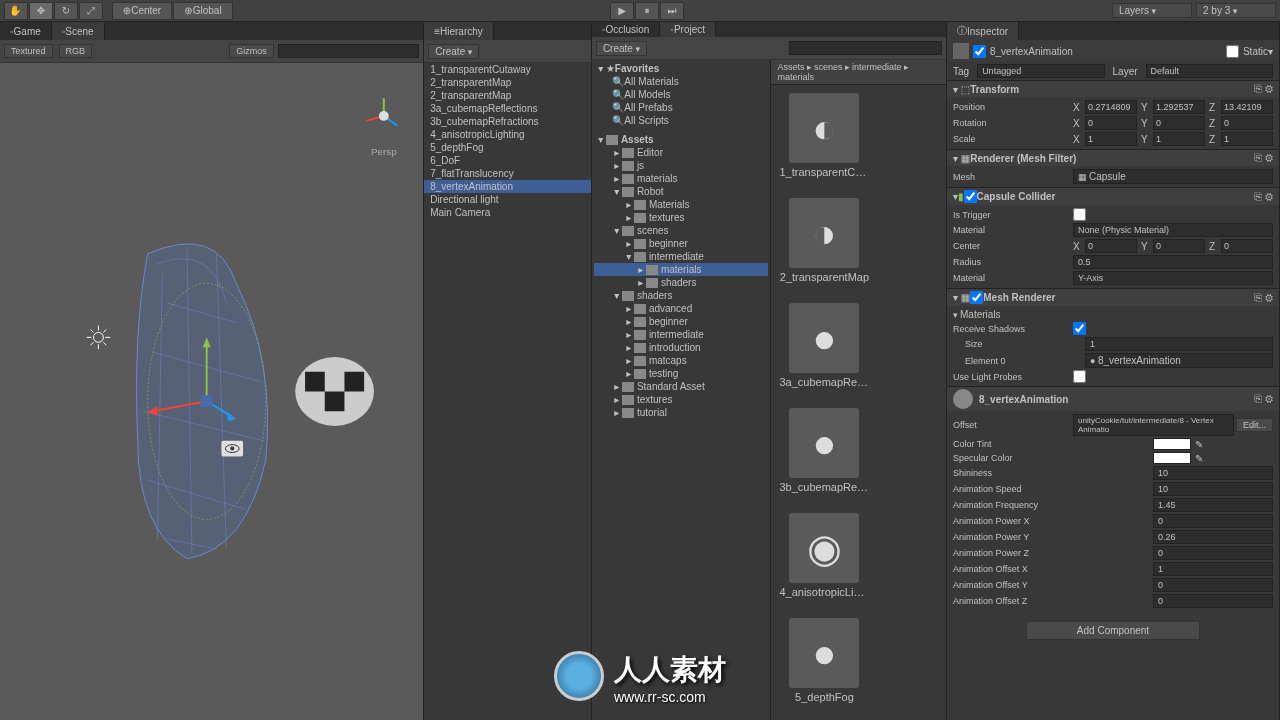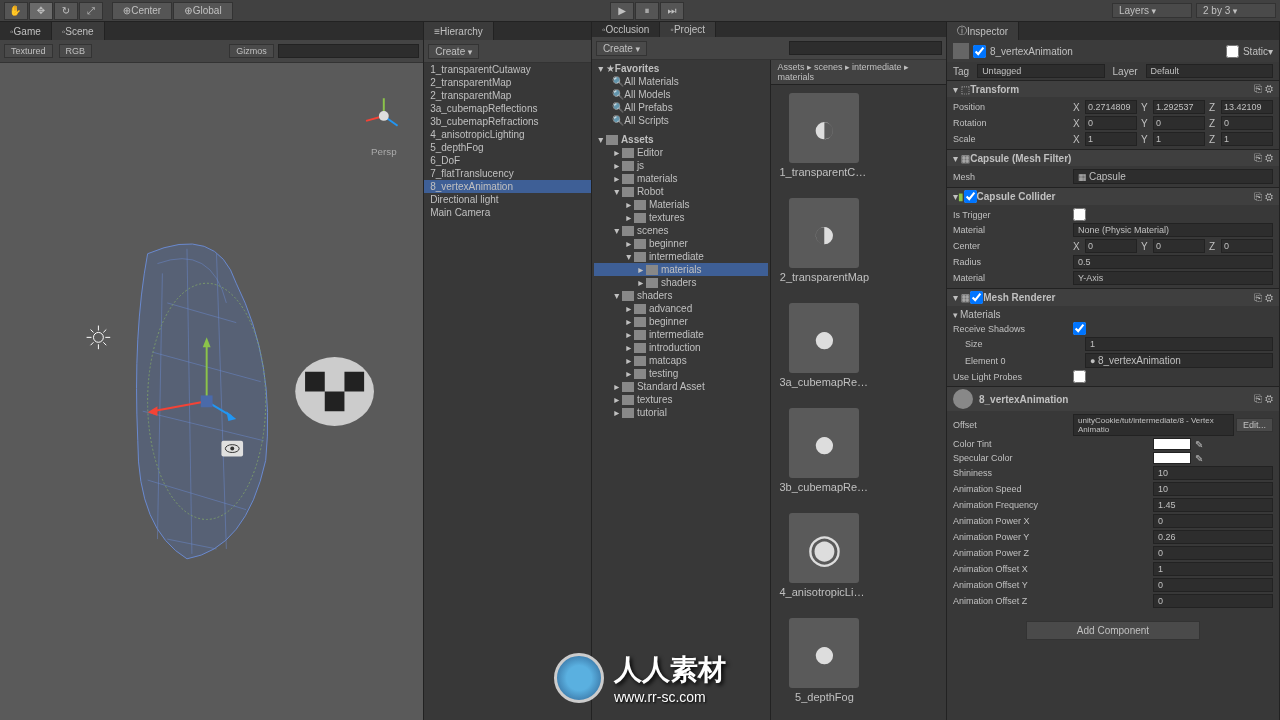--- a/index.html
+++ b/index.html
@@ -37,21 +37,21 @@
 .prop-label { width: 120px; font-size: 9px; }
 .vec3 { display: flex; gap: 4px; }
 .vec3 span { display: flex; align-items: center; }
 .vec3 .axis { width: 12px; }
 .vec3 input { width: 52px; background: #2d2d2d; border: 1px solid #222; color: #c0c0c0; padding: 1px 2px; font-size: 9px; }
 .field { background: #2d2d2d; border: 1px solid #222; padding: 1px 4px; font-size: 9px; flex: 1; }
 .color-swatch { width: 38px; height: 12px; background: #fff; border: 1px solid #222; }
 .add-comp-btn { display: block; margin: 10px auto; padding: 3px 50px; background: #4a4a4a; border: 1px solid #333; cursor: pointer; }
 .breadcrumb { padding: 2px 6px; background: #414141; font-size: 9px; border-bottom: 1px solid #222; }
 .dropdown { background: #4a4a4a; border: 1px solid #333; padding: 1px 6px; font-size: 9px; cursor: pointer; }
-.watermark { position: absolute; bottom: 15px; left: 50%; transform: translateX(-50%); display: flex; align-items: center; gap: 10px; pointer-events: none; }
+.watermark { position: absolute; bottom: 15px; left: 50%; transform: translateX(-50%); display: flex; align-items: flex-start; gap: 10px; pointer-events: none; }
 .watermark-logo { width: 50px; height: 50px; border-radius: 50%; background: radial-gradient(circle, #5ab0e0 40%, #2a5a8a 100%); border: 3px solid #ccc; }
 .watermark-text { font-size: 28px; font-weight: bold; color: #fff; text-shadow: 2px 2px 4px #000; }
 </style>
 </head>
 <body>
 
 <div class="toolbar">
   <div class="tool-group">
     <div class="tool-btn">✋</div>
     <div class="tool-btn active">✥</div>
@@ -326,21 +326,21 @@
                 <span>
                   <span class="axis">Z</span>
                   <input value="1" style="">
                 </span>
               </div>
             </div>
           </div>
       </div>
 
       <div class="component">
-        <div class="comp-header">▾ ▦ <b>Capsule (Mesh Filter)</b><span style="flex:1"></span>⎘ ⚙</div>
+        <div class="comp-header">▾ ▦ <b>Renderer (Mesh Filter)</b><span style="flex:1"></span>⎘ ⚙</div>
         <div class="comp-body">
             <div class="prop-row">
               <span class="prop-label">Mesh</span>
               <span class="field">▦ <span>Capsule</span></span>
             </div>
           </div>
       </div>
 
       <div class="component">
         <div class="comp-header">▾ <span style="color:#8bc34a">▮</span> <input type="checkbox" checked="" style=""> <b>Capsule Collider</b><span style="flex:1"></span>⎘ ⚙</div>

